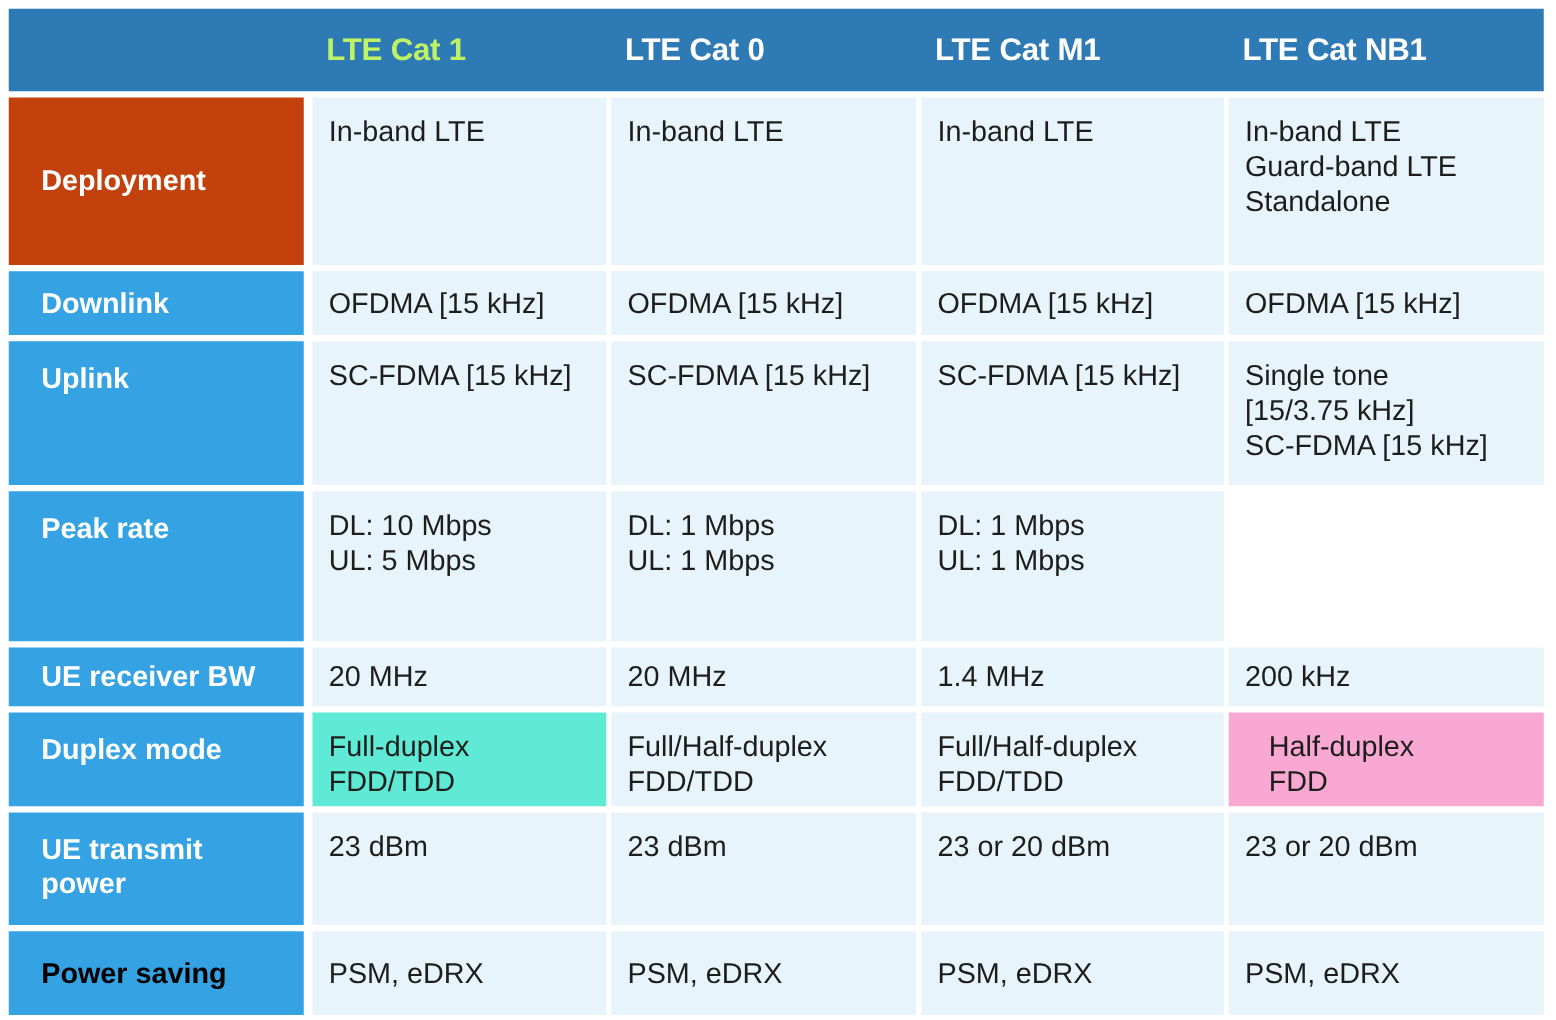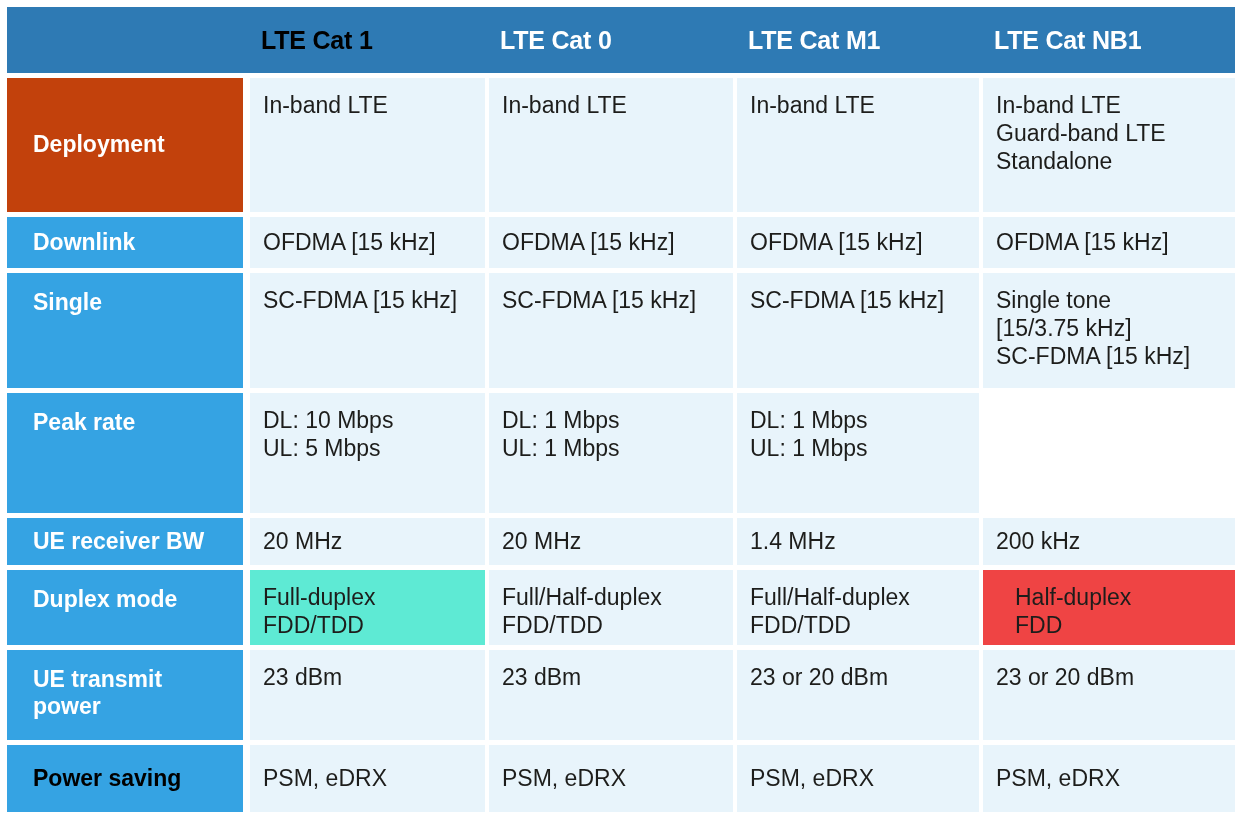--- a/index.html
+++ b/index.html
@@ -114,21 +114,21 @@
   .dc3 { left: 737px;  width: 242px; }
   .dc4 { left: 983px;  width: 252px; }
 </style>
 </head>
 <body style="background: rgb(255, 255, 255);">
 
 <div id="table-root" style="--header-bg: #2E7AB4; --label-bg: #35A3E3; --cell-bg: #E8F4FB;">
 
   <div class="header-row" style="background: rgb(46, 122, 180);">
     <div class="header-cell corner" style="color: rgb(255, 255, 255);"></div>
-    <div class="header-cell col hc1" style="color: #000000;">LTE Cat 1</div>
+    <div class="header-cell col hc1" style="color: #bef264;">LTE Cat 1</div>
     <div class="header-cell col hc2" style="color: rgb(255, 255, 255);">LTE Cat 0</div>
     <div class="header-cell col hc3" style="color: rgb(255, 255, 255);">LTE Cat M1</div>
     <div class="header-cell col hc4" style="color: rgb(255, 255, 255);">LTE Cat NB1</div>
   </div>
 
   <div class="body-rows">
 
     <div class="row" style="top:78px; height:134px;">
       <div class="label-cell" style="background: #c2410c; color: rgb(255, 255, 255);">Deployment</div>
       <div class="data-cell dc1" style="background: rgb(232, 244, 251); color: rgb(29, 29, 27);">In-band LTE</div>
@@ -141,21 +141,21 @@
 
     <div class="row" style="top:217px; height:51px;">
       <div class="label-cell" style="background: rgb(53, 163, 227); color: rgb(255, 255, 255);">Downlink</div>
       <div class="data-cell dc1 mid" style="background: rgb(232, 244, 251); color: rgb(29, 29, 27);">OFDMA [15 kHz]</div>
       <div class="data-cell dc2 mid" style="background: rgb(232, 244, 251); color: rgb(29, 29, 27);">OFDMA [15 kHz]</div>
       <div class="data-cell dc3 mid" style="background: rgb(232, 244, 251); color: rgb(29, 29, 27);">OFDMA [15 kHz]</div>
       <div class="data-cell dc4 mid" style="background: rgb(232, 244, 251); color: rgb(29, 29, 27);">OFDMA [15 kHz]</div>
     </div>
 
     <div class="row" style="top:273px; height:115px;">
-      <div class="label-cell top-align" style="background: rgb(53, 163, 227); color: rgb(255, 255, 255);">Single</div>
+      <div class="label-cell top-align" style="background: rgb(53, 163, 227); color: rgb(255, 255, 255);">Uplink</div>
       <div class="data-cell dc1" style="background: rgb(232, 244, 251); color: rgb(29, 29, 27);">SC-FDMA [15 kHz]</div>
       <div class="data-cell dc2" style="background: rgb(232, 244, 251); color: rgb(29, 29, 27);">SC-FDMA [15 kHz]</div>
       <div class="data-cell dc3" style="background: rgb(232, 244, 251); color: rgb(29, 29, 27);">SC-FDMA [15 kHz]</div>
       <div class="data-cell dc4" style="background: rgb(232, 244, 251); color: rgb(29, 29, 27);">Single tone
 [15/3.75 kHz]
 SC-FDMA [15 kHz]</div>
     </div>
 
     <div class="row" style="top:393px; height:120px;">
       <div class="label-cell top-align" style="background: rgb(53, 163, 227); color: rgb(255, 255, 255);">Peak rate</div>
@@ -176,21 +176,21 @@
     </div>
 
     <div class="row" style="top:570px; height:75px;">
       <div class="label-cell top-align" style="background: rgb(53, 163, 227); color: rgb(255, 255, 255);">Duplex mode</div>
       <div class="data-cell dc1" style="background: #5eead4; color: rgb(29, 29, 27);">Full-duplex
 FDD/TDD</div>
       <div class="data-cell dc2" style="background: rgb(232, 244, 251); color: rgb(29, 29, 27);">Full/Half-duplex
  FDD/TDD</div>
       <div class="data-cell dc3" style="background: rgb(232, 244, 251); color: rgb(29, 29, 27);">Full/Half-duplex
  FDD/TDD</div>
-      <div class="data-cell dc4" style="background: #ef4444; color: rgb(29, 29, 27); padding-left: 32px;">Half-duplex
+      <div class="data-cell dc4" style="background: #f9a8d4; color: rgb(29, 29, 27); padding-left: 32px;">Half-duplex
  FDD</div>
     </div>
 
     <div class="row" style="top:650px; height:90px;">
       <div class="label-cell top-align" style="white-space: pre-line; background: rgb(53, 163, 227); color: rgb(255, 255, 255);">UE transmit
 power</div>
       <div class="data-cell dc1" style="background: rgb(232, 244, 251); color: rgb(29, 29, 27);">23 dBm</div>
       <div class="data-cell dc2" style="background: rgb(232, 244, 251); color: rgb(29, 29, 27);"> 23 dBm</div>
       <div class="data-cell dc3" style="background: rgb(232, 244, 251); color: rgb(29, 29, 27);"> 23 or 20 dBm</div>
       <div class="data-cell dc4" style="background: rgb(232, 244, 251); color: rgb(29, 29, 27);">23 or 20 dBm</div>

